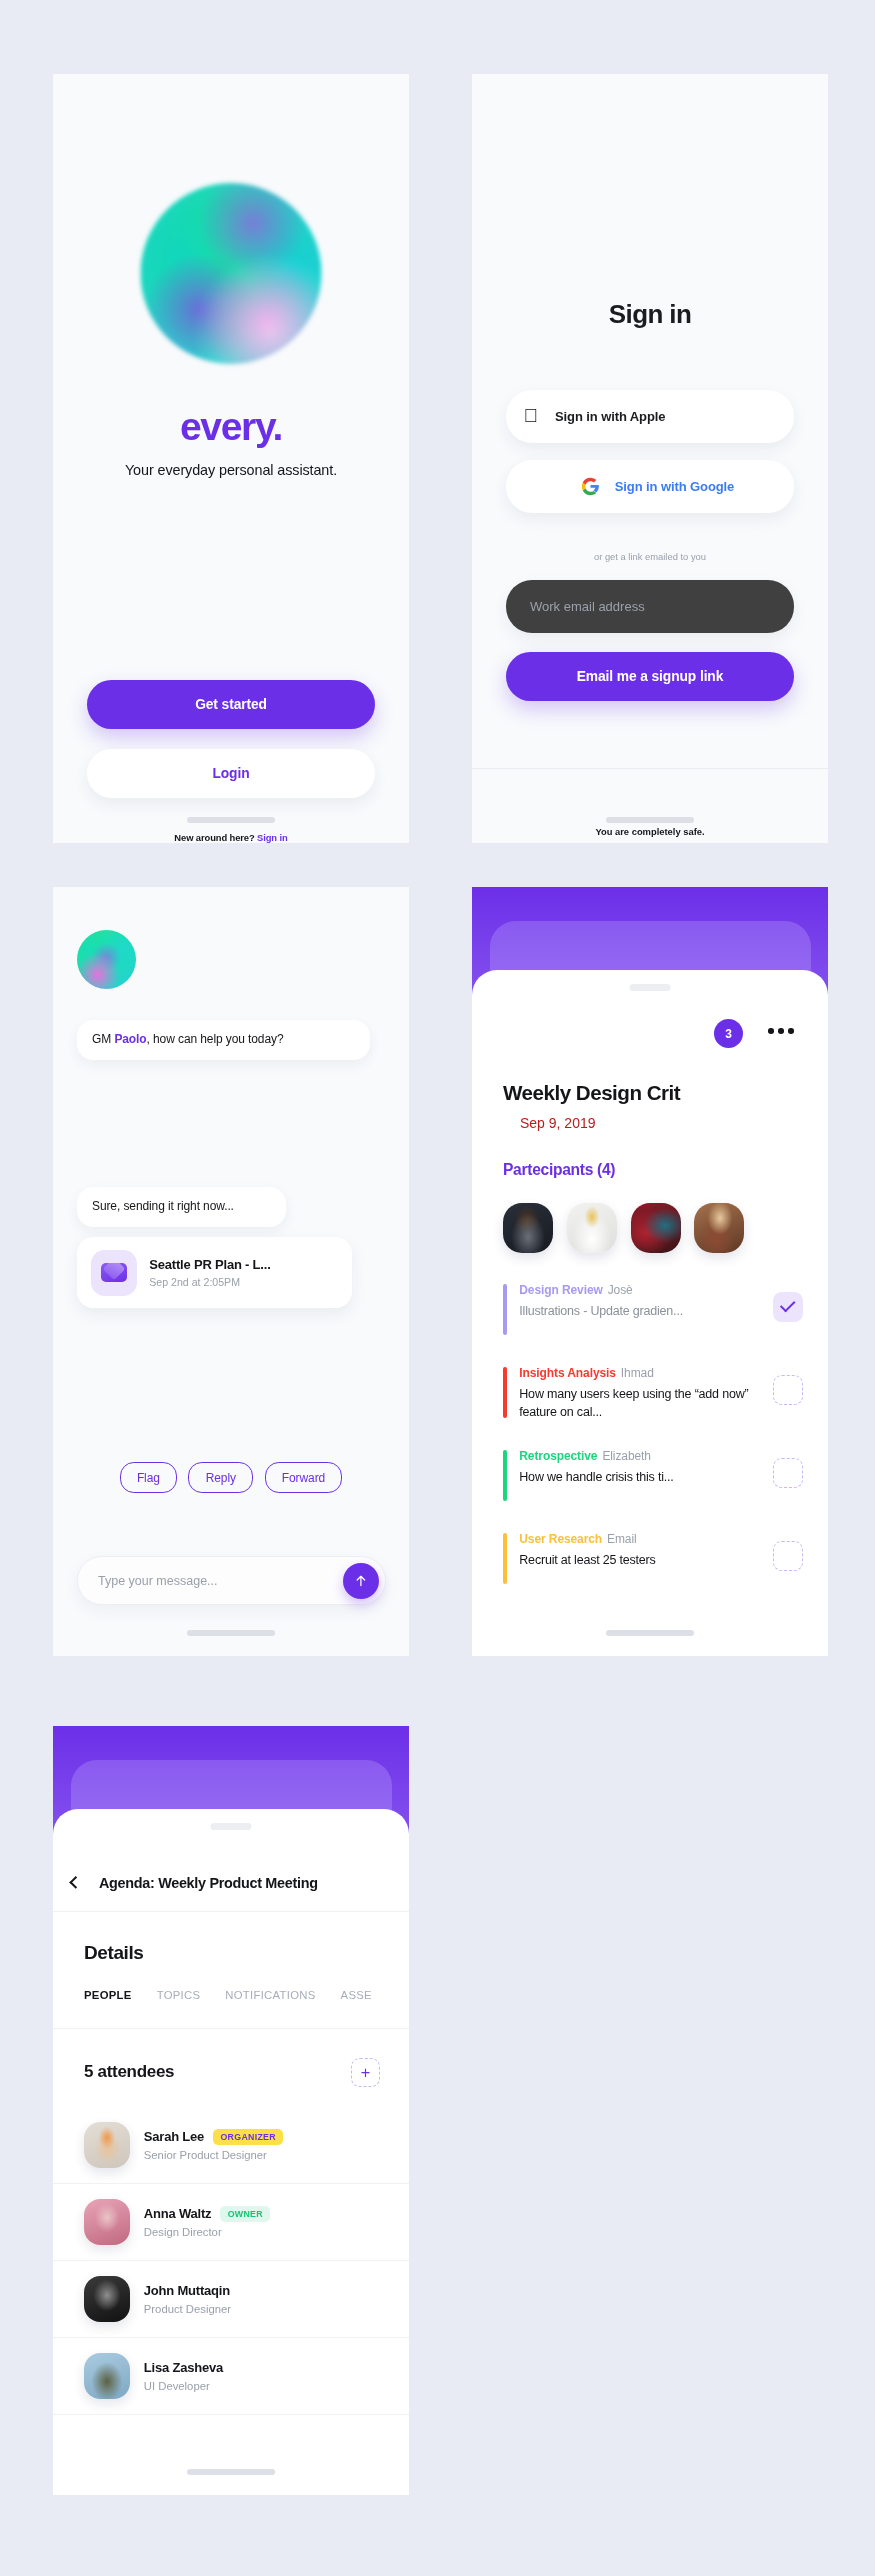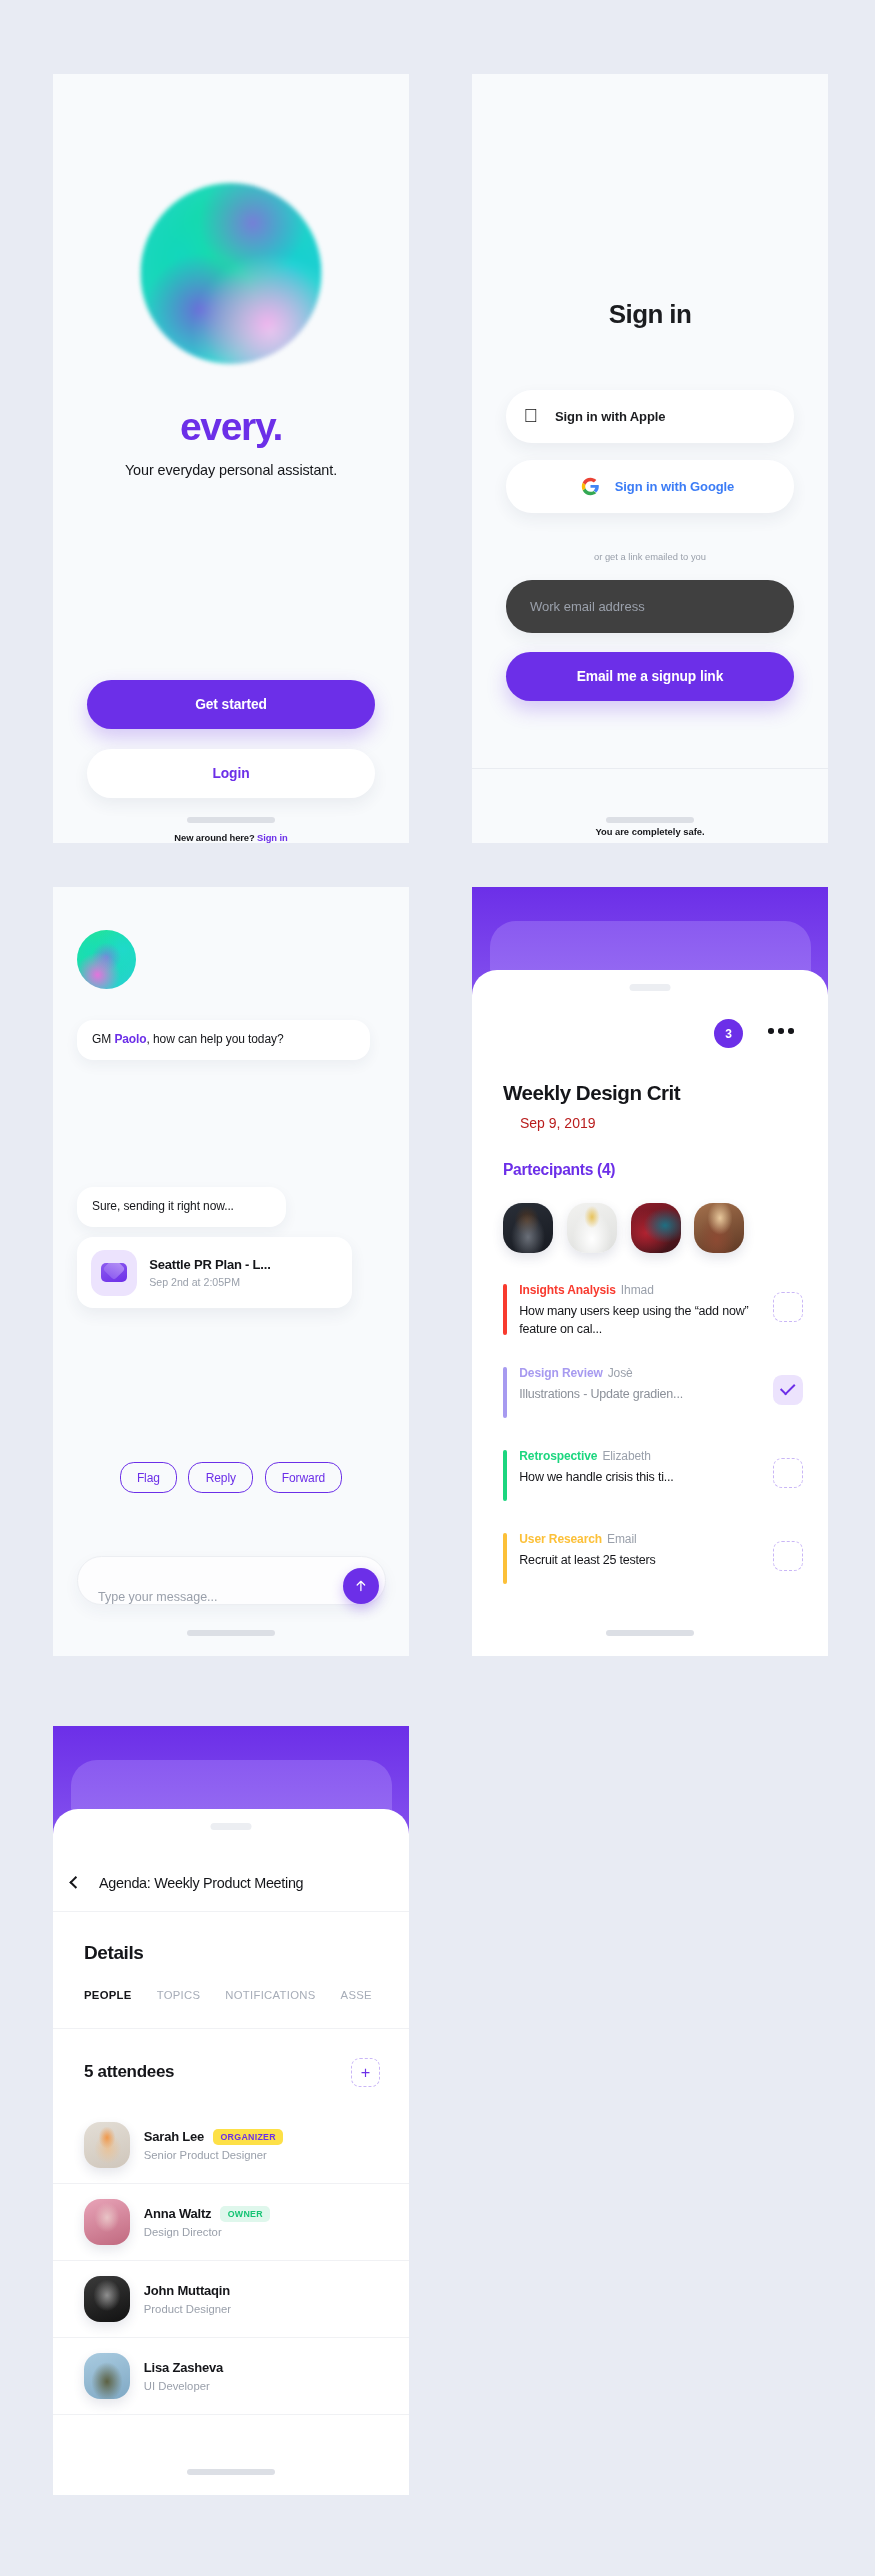--- a/index.html
+++ b/index.html
@@ -173,21 +173,21 @@
     display: flex; justify-content: center; gap: 11.3px;
   }
   .chip {
     border: 1px solid #6c2fe8; color: #6c2fe8; background: transparent;
     border-radius: 13.8px; padding: 7.5px 16.3px; font-size: 12px; cursor: pointer;
     font-family: "Liberation Sans", sans-serif; letter-spacing: -0.1px;
   }
   .composer {
     position: absolute; left: 24px; top: 669px; width: 309px; height: 49px;
     background: #fdfdfe; border: 0.9px solid #eceef2; border-radius: 24.4px;
-    display: flex; align-items: flex-end; padding: 0 6.3px 0 20px;
+    display: flex; align-items: center; padding: 0 6.3px 0 20px;
     box-shadow: 0 6.3px 16.3px rgba(40,50,90,.05);
   }
   .composer input {
     flex: 1; border: none; background: transparent; outline: none;
     font-size: 12.5px; color: #888e99; font-family: "Liberation Sans", sans-serif;
   }
   .composer input::placeholder { color: #9aa0ab; }
   .send-btn {
     width: 36px; height: 36px; border-radius: 50%; border: none; cursor: pointer;
     background: #6c2fe8; color: #fff; font-size: 16.3px; line-height: 1;
@@ -289,21 +289,21 @@
     position: absolute; left: 0; right: 0; top: 45px; height: 58px;
     display: flex; align-items: center; border-bottom: 0.6px solid #f0f1f4;
   }
   .s5-back {
     width: 46px; display:flex; align-items:center; justify-content:center; cursor:pointer;
   }
   .s5-back .chev {
     width: 9.4px; height: 9.4px; border-left: 2.2px solid #15161a; border-bottom: 2.2px solid #15161a;
     transform: rotate(45deg);
   }
-  .s5-navtitle { font-size: 14.4px; font-weight: 400; color: #15161a; letter-spacing: -0.3px; }
+  .s5-navtitle { font-size: 14.4px; font-weight: 700; color: #15161a; letter-spacing: -0.3px; }
   .s5-h { position: absolute; left: 31px; top: 133px; font-size: 19px; font-weight: 700;
           color: #15161a; letter-spacing: -0.4px; }
   .s5-tabs {
     position: absolute; left: 31px; right: 0; top: 180px; display: flex; gap: 25px;
     white-space: nowrap; overflow: hidden;
   }
   .s5-tab { font-size: 11.3px; color: #a7adb8; letter-spacing: 0.3px; cursor: pointer; }
   .s5-tab.active { color: #15161a; font-weight: 700; }
   .s5-tabline { position: absolute; left:0; right:0; top: 219px; height:0.6px; background:#f0f1f4; }
   .s5-count {
@@ -454,36 +454,36 @@
 
       <div class="s4-avatars">
         <div class="av av1"></div>
         <div class="av av2"></div>
         <div class="av av3"></div>
         <div class="av av4"></div>
       </div>
 
       <div class="agenda" id="agenda-list">
           <div class="agenda-item">
+            <div class="ag-bar" style="background: rgb(167, 154, 240);"></div>
+            <div class="ag-body">
+              <div class="ag-head"><span class="ag-cat" style="color: rgb(167, 154, 240);">Design Review</span><span class="ag-owner">Josè</span></div>
+              <div class="ag-desc" style="color: rgb(139, 144, 153);">Illustrations - Update gradien...</div>
+            </div>
+            <div class="ag-check done">
+              <span class="tick"></span>
+            </div>
+          </div>
+          <div class="agenda-item">
             <div class="ag-bar" style="background: rgb(248, 58, 46);"></div>
             <div class="ag-body">
               <div class="ag-head"><span class="ag-cat" style="color: rgb(248, 58, 46);">Insights Analysis</span><span class="ag-owner">Ihmad</span></div>
               <div class="ag-desc" style="color: rgb(21, 22, 26);">How many users keep using the “add now” feature on cal...</div>
             </div>
             <div class="ag-check todo"></div>
-          </div>
-          <div class="agenda-item">
-            <div class="ag-bar" style="background: rgb(167, 154, 240);"></div>
-            <div class="ag-body">
-              <div class="ag-head"><span class="ag-cat" style="color: rgb(167, 154, 240);">Design Review</span><span class="ag-owner">Josè</span></div>
-              <div class="ag-desc" style="color: rgb(139, 144, 153);">Illustrations - Update gradien...</div>
-            </div>
-            <div class="ag-check done">
-              <span class="tick"></span>
-            </div>
           </div>
           <div class="agenda-item">
             <div class="ag-bar" style="background: rgb(28, 214, 127);"></div>
             <div class="ag-body">
               <div class="ag-head"><span class="ag-cat" style="color: rgb(28, 214, 127);">Retrospective</span><span class="ag-owner">Elizabeth</span></div>
               <div class="ag-desc" style="color: rgb(21, 22, 26);">How we handle crisis this ti...</div>
             </div>
             <div class="ag-check todo"></div>
           </div>
           <div class="agenda-item">

